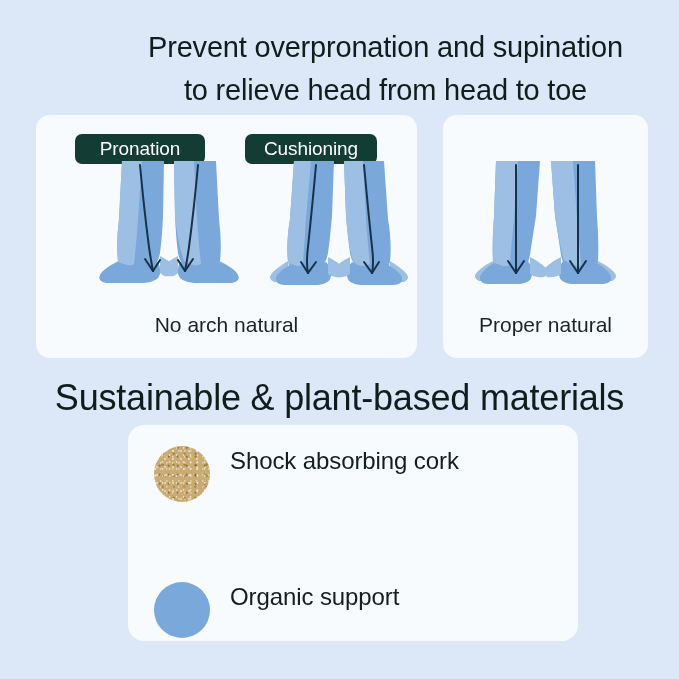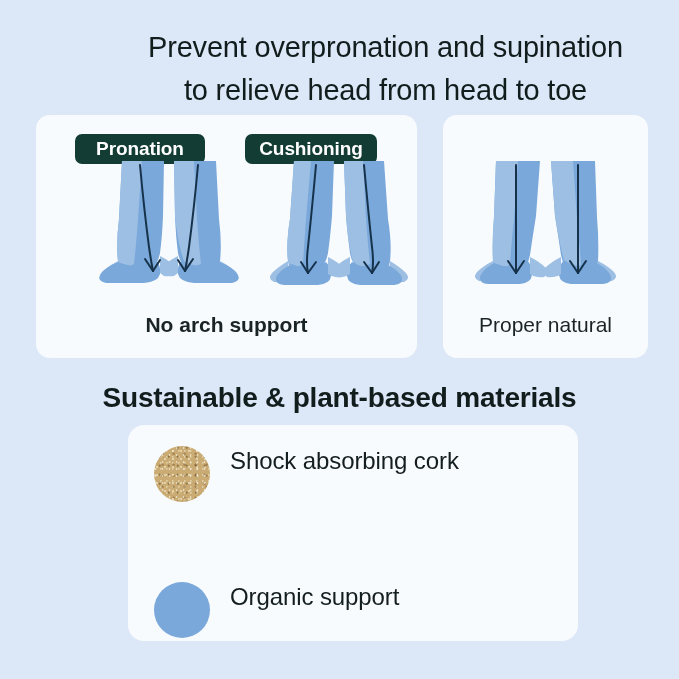--- a/index.html
+++ b/index.html
@@ -23,38 +23,36 @@
     text-align: center;
     color: #111c1c;
     font-size: 29px;
     line-height: 43px;
     font-weight: 400;
     letter-spacing: -0.2px;
   }
   #main-heading { top: 26px; margin-left: 46px; }
   #materials-heading {
     top: 381px;
-    font-size: 28px;
+    font-size: 36px;
     line-height: 34px;
-    font-weight: bold;
   }
   .heading-line { display: block; }
 
   
   .card {
     position: absolute;
     background: #f8fbfd;
     border-radius: 14px;
   }
   #pronation-card {
     left: 36px;
     top: 115px;
     width: 381px;
     height: 243px;
-    font-weight: bold;
   }
   #support-card {
     left: 443px;
     top: 115px;
     width: 205px;
     height: 243px;
   }
   #materials-card {
     left: 128px;
     top: 425px;
@@ -210,21 +208,21 @@
       <path d="M80 0 L99 0 L102 58 Q104 86 106 103 Q95 108 89 100 Q84 84 82 55 Z" fill="#9dbfe4"></path>
       <path d="M126 100 Q136 106 142 112 Q147 118 140 121 Q128 122 118 117 Q126 110 126 100 Z" fill="#9dbfe4"></path>
       <path d="M122 103 Q136 110 138 117 Q139 123 130 124 L96 124 Q84 123 83 115 Q83 106 88 101 Q104 112 122 103 Z" fill="#7aa8da"></path>
       <path d="M86 96 Q76 101 70 107 Q66 113 72 116 Q80 117 86 113 Z" fill="#9dbfe4"></path>
       <path d="M100 4 Q104 48 108 86 Q110 102 108 112" stroke="#16324a" stroke-width="2" fill="none" stroke-linecap="round"></path>
       <path d="M108 112 L100 101" stroke="#16324a" stroke-width="2" fill="none" stroke-linecap="round"></path>
       <path d="M108 112 L115 101" stroke="#16324a" stroke-width="2" fill="none" stroke-linecap="round"></path>
     </g>
   </svg>
 
-  <div class="caption" id="caption-no-arch">No arch support</div>
+  <div class="caption" id="caption-no-arch">No arch natural</div>
 </div>
 
 <div class="card" id="support-card">
 
   <svg class="legs-svg" id="support-legs" width="155" height="130" viewBox="0 0 155 130">
 
     <g>
       <path d="M28 0 L72 0 L68 55 Q64 80 62 94 Q60 106 50 110 L38 112 Q26 112 25 100 Q24 80 26 56 Z" fill="#7aa8da"></path>
       <path d="M28 0 L50 0 L46 58 Q43 86 42 104 Q31 110 25 100 Q24 80 26 56 Z" fill="#9dbfe4"></path>
       <path d="M25 100 Q15 105 9 111 Q4 117 11 120 Q22 121 32 116 Q25 110 25 100 Z" fill="#9dbfe4"></path>

